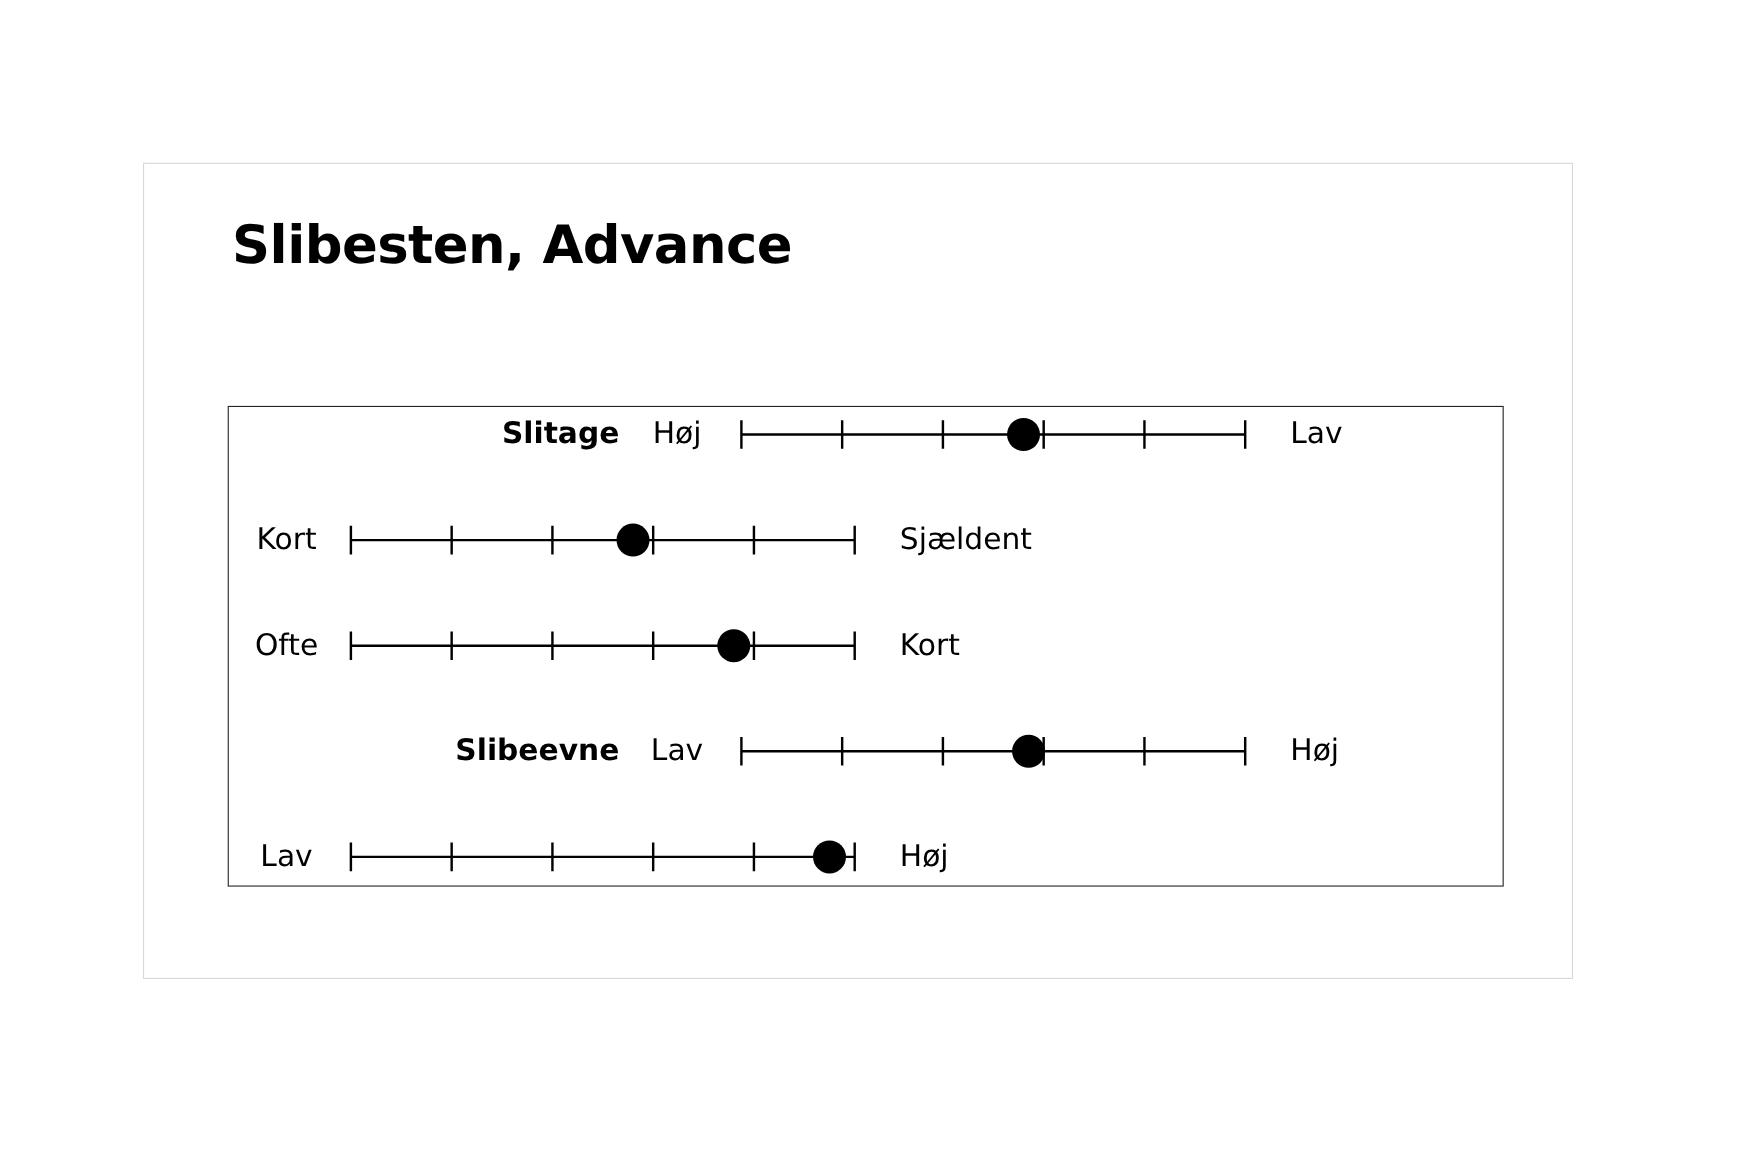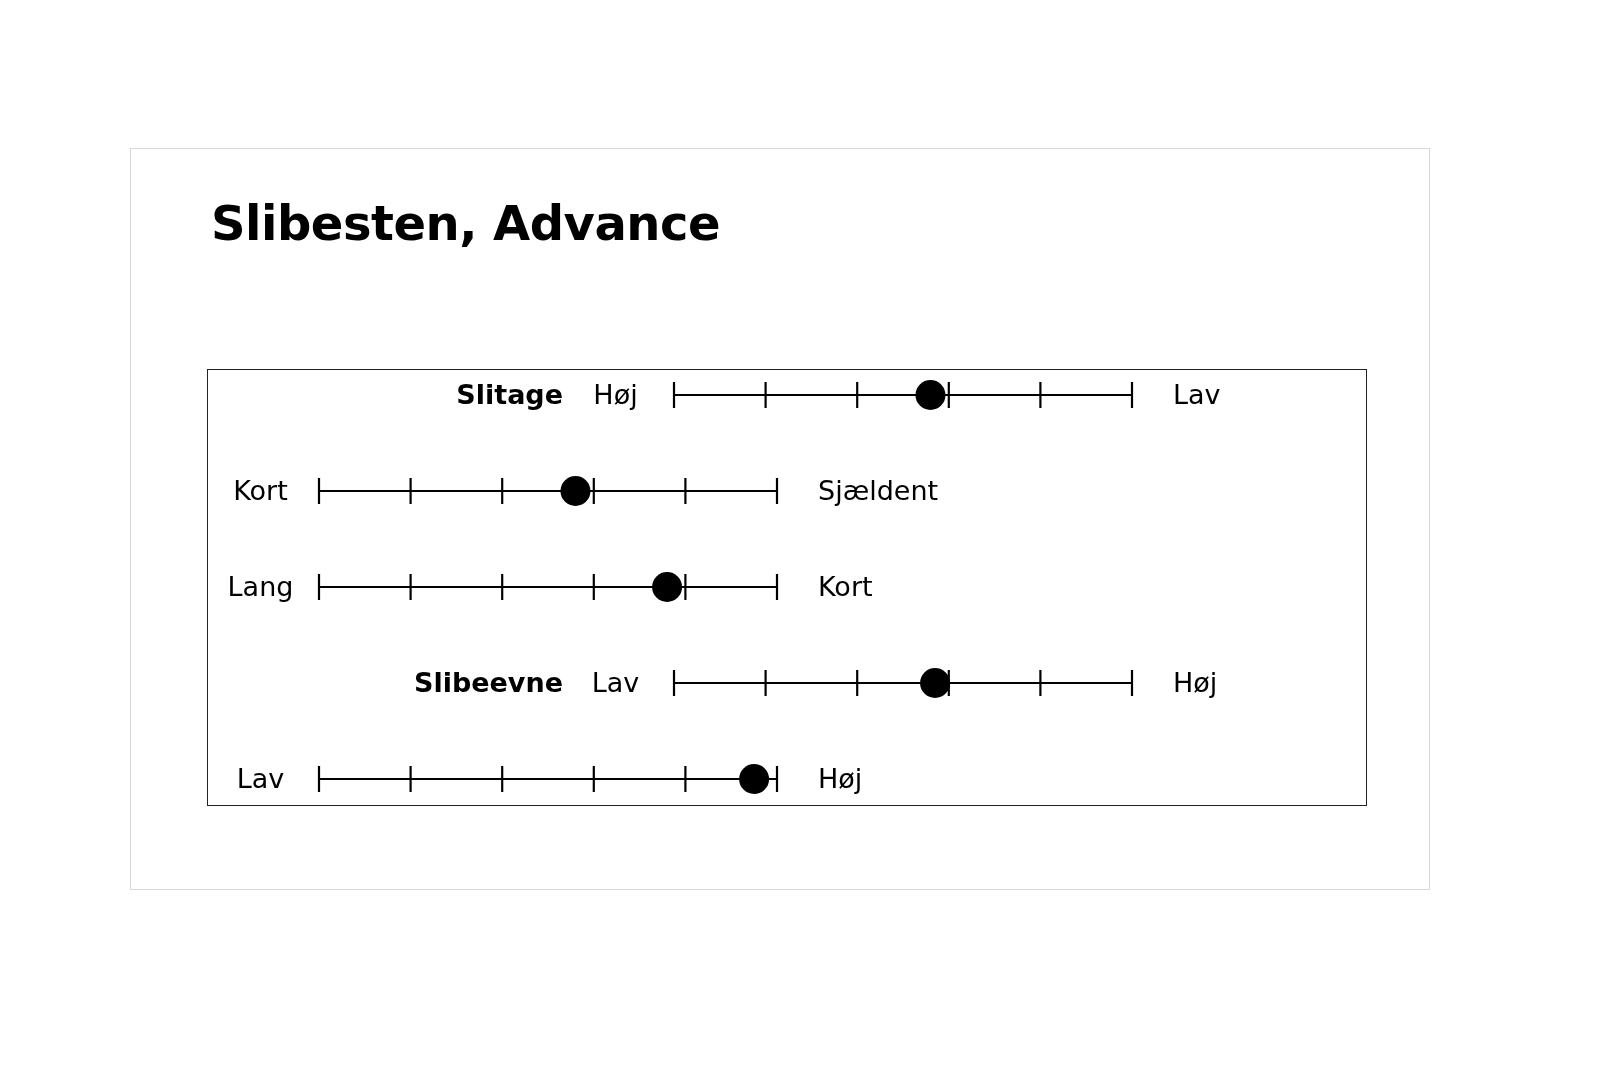--- a/index.html
+++ b/index.html
@@ -158,21 +158,21 @@
               <line x1="189.20000000000002" y1="11" x2="189.20000000000002" y2="37" stroke="#000000" stroke-width="2.2"></line>
               <line x1="280.8" y1="11" x2="280.8" y2="37" stroke="#000000" stroke-width="2.2"></line>
               <line x1="372.40000000000003" y1="11" x2="372.40000000000003" y2="37" stroke="#000000" stroke-width="2.2"></line>
               <line x1="464" y1="11" x2="464" y2="37" stroke="#000000" stroke-width="2.2"></line>
               <circle cx="262.47999999999996" cy="24" r="15" fill="#000000"></circle>
             </svg>
           </div>
           <div class="row-right">Sjældent</div>
         </div>
         <div class="row">
-          <div class="row-left">Lang</div>
+          <div class="row-left">Ofte</div>
           <div class="scale-wrap">
             <svg class="scale-svg" viewBox="0 0 470 48">
               <line x1="6" y1="24" x2="464" y2="24" stroke="#000000" stroke-width="2.2"></line>
               <line x1="6" y1="11" x2="6" y2="37" stroke="#000000" stroke-width="2.2"></line>
               <line x1="97.60000000000001" y1="11" x2="97.60000000000001" y2="37" stroke="#000000" stroke-width="2.2"></line>
               <line x1="189.20000000000002" y1="11" x2="189.20000000000002" y2="37" stroke="#000000" stroke-width="2.2"></line>
               <line x1="280.8" y1="11" x2="280.8" y2="37" stroke="#000000" stroke-width="2.2"></line>
               <line x1="372.40000000000003" y1="11" x2="372.40000000000003" y2="37" stroke="#000000" stroke-width="2.2"></line>
               <line x1="464" y1="11" x2="464" y2="37" stroke="#000000" stroke-width="2.2"></line>
               <circle cx="354.08" cy="24" r="15" fill="#000000"></circle>

